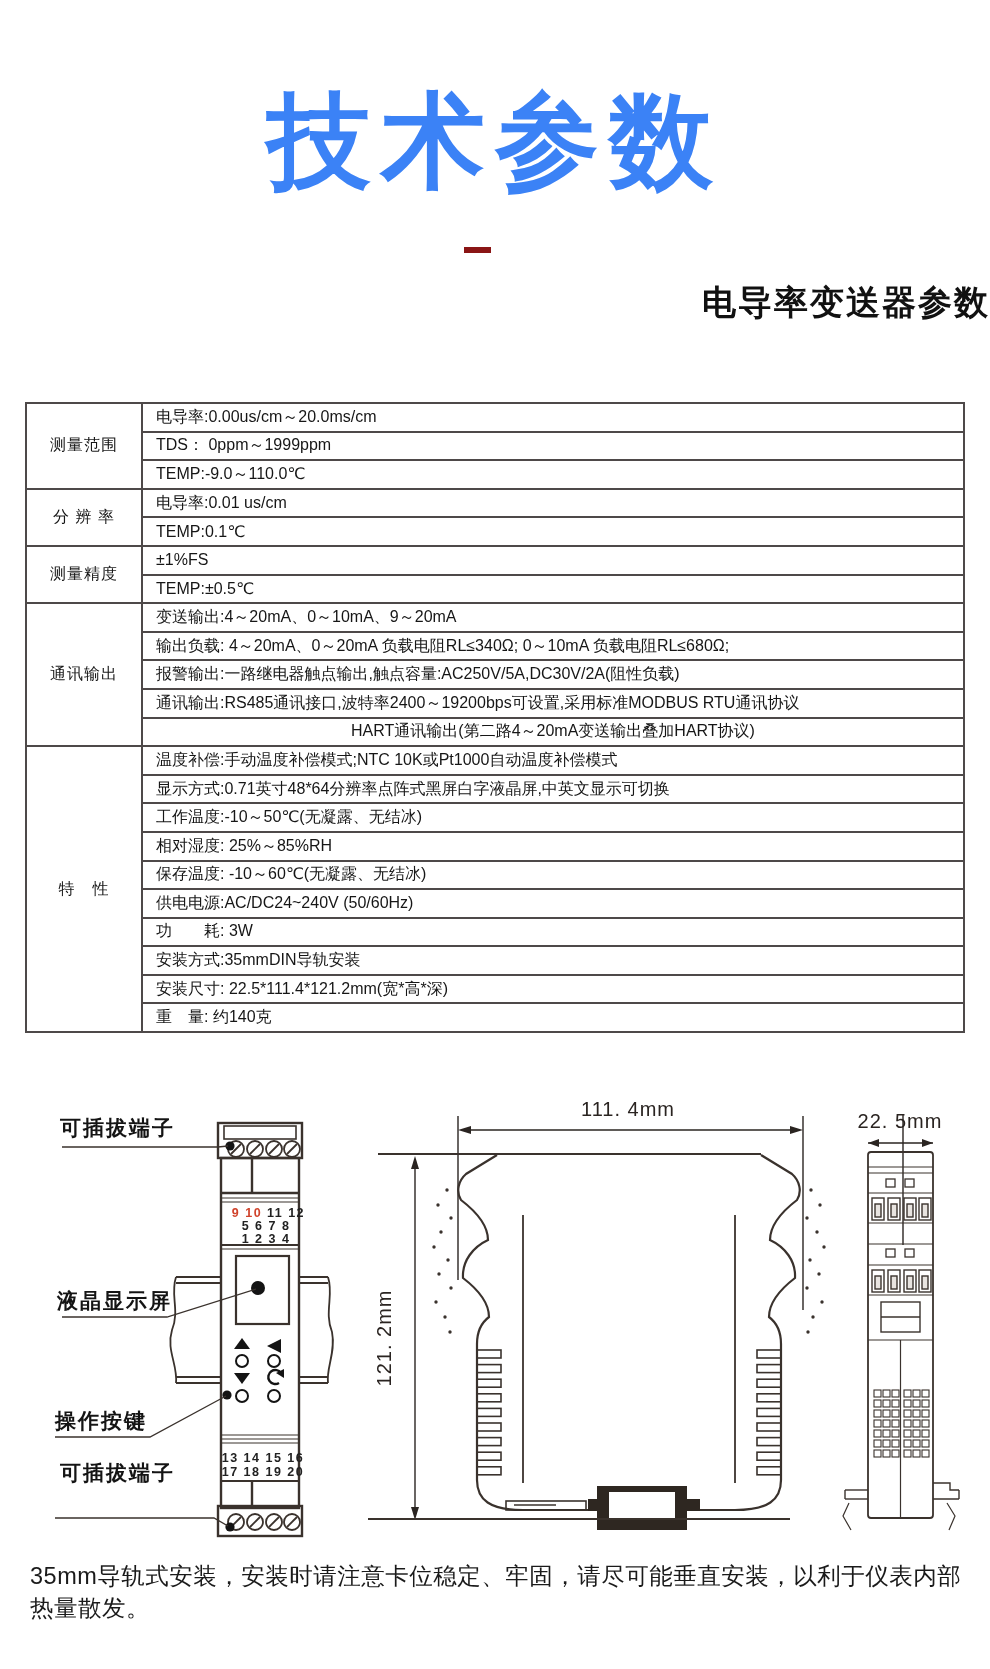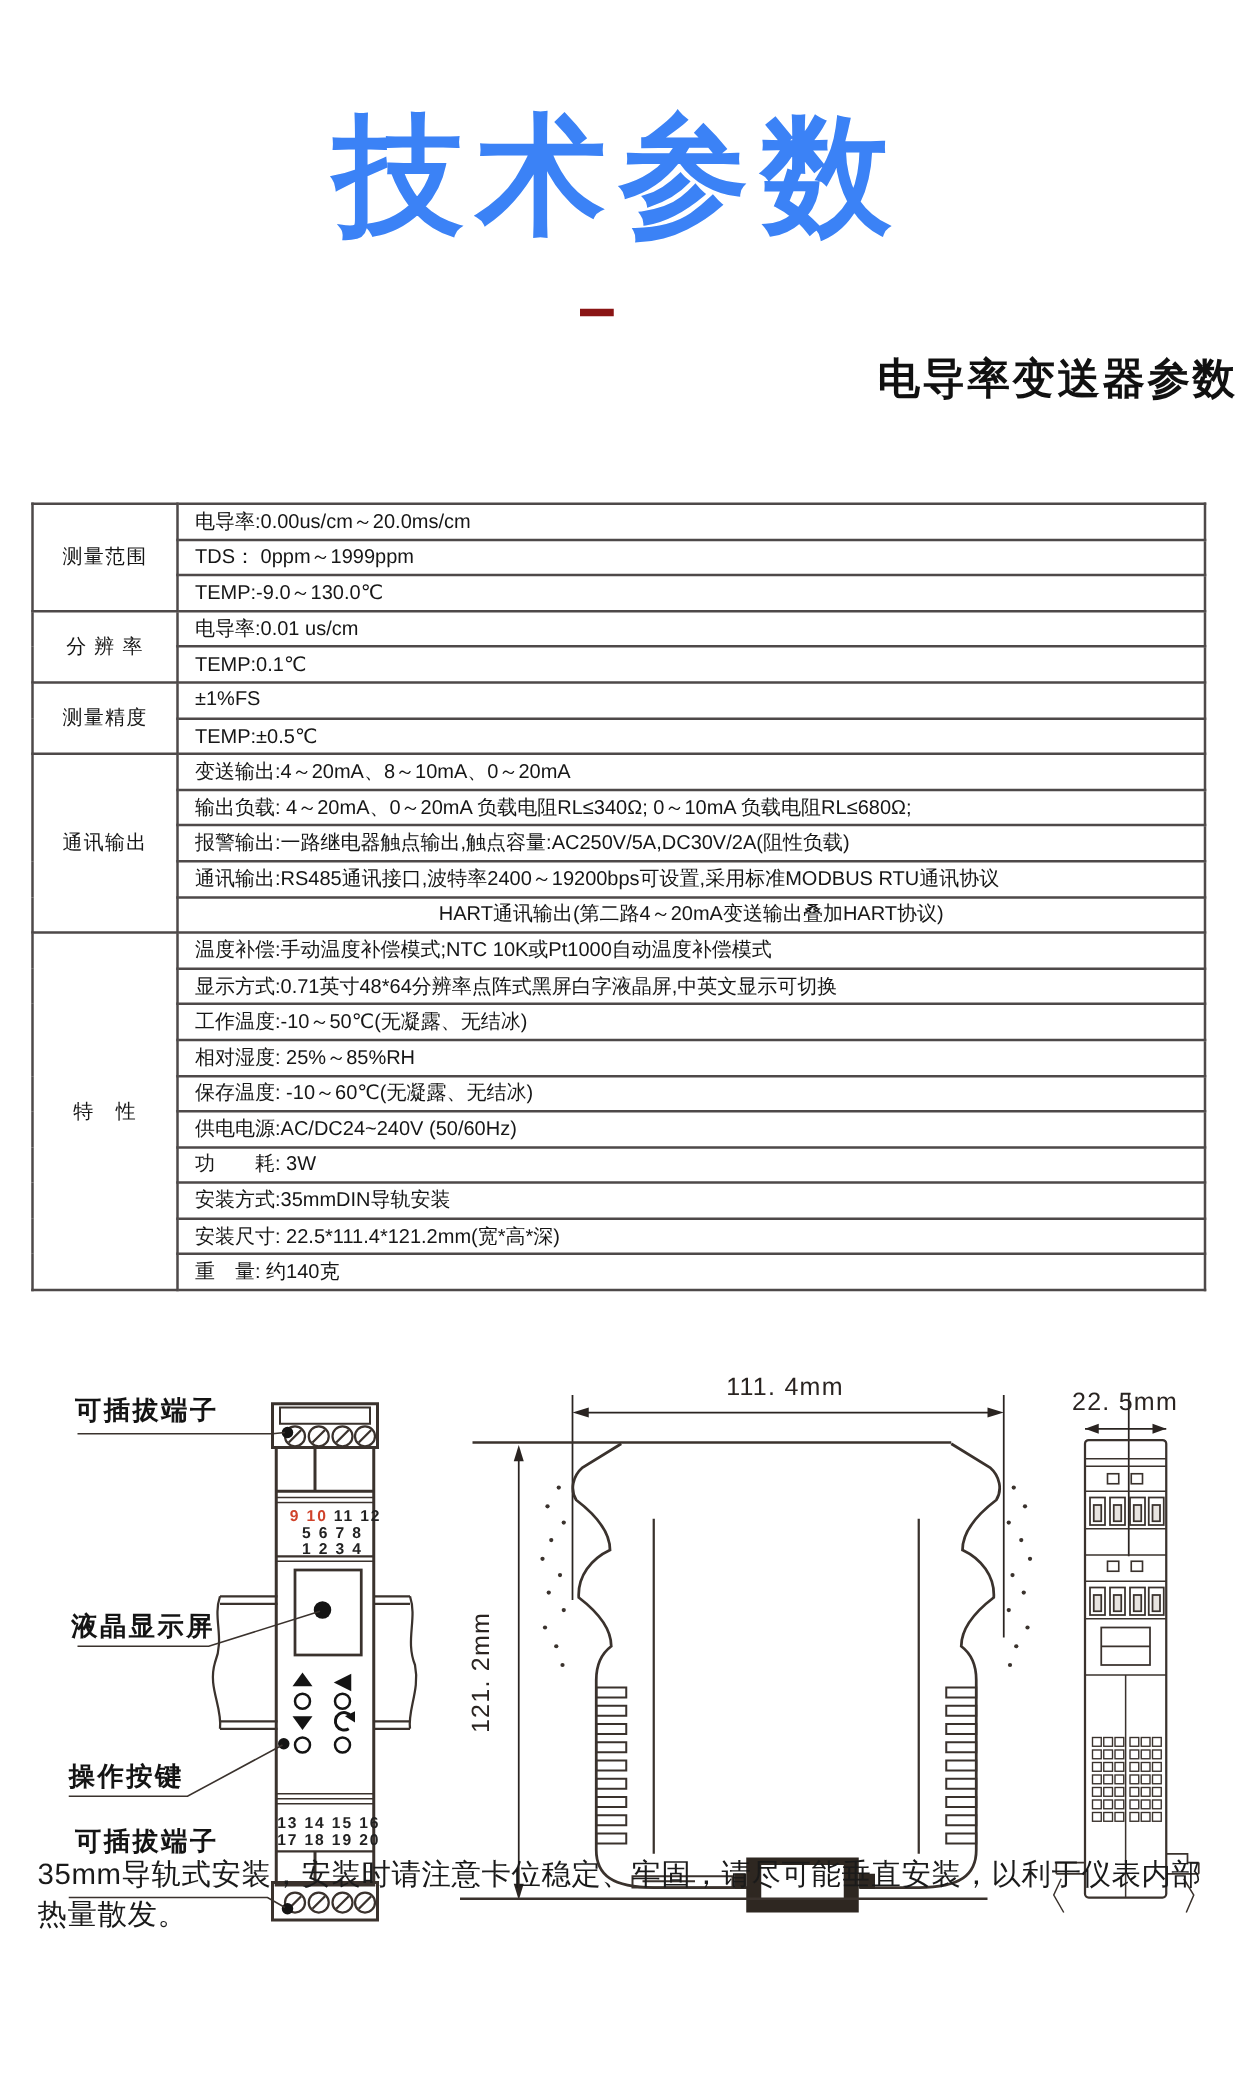--- a/index.html
+++ b/index.html
@@ -28,63 +28,63 @@
   table.spec td.g{
     width:114px;text-align:center;padding:0;letter-spacing:1px;border-radius:32px;
   }
   table.spec td.center{text-align:center;padding-left:4px;}
   svg.diag{position:absolute;left:0;top:1040px;}
   svg.diag text{font-family:"Liberation Sans","DejaVu Sans",sans-serif;}
   .cn-label{font-size:21px;font-weight:600;fill:#141414;letter-spacing:2px;}
   .dim-text{font-size:20px;fill:#2a2421;letter-spacing:1px;}
   .num-text{font-size:12.5px;font-weight:700;letter-spacing:1.5px;}
   .footer{
-    position:absolute;top:1483px;left:30px;width:935px;
+    position:absolute;top:1560px;left:30px;width:935px;
     font-size:23.5px;color:#1a1a1a;letter-spacing:0.5px;
   }
 </style>
 </head>
 <body>
 
 <div class="title">技术参数</div>
 <div class="dash"></div>
 <div class="subtitle">电导率变送器参数</div>
 
 <table class="spec">
   <tbody>
       <tr>
     <td class="g" rowspan="3">测量范围</td>
     <td>电导率:0.00us/cm～20.0ms/cm</td>
   </tr>
   <tr>
         <td>TDS： 0ppm～1999ppm</td>
       </tr>
   <tr>
-        <td>TEMP:-9.0～130.0℃</td>
+        <td>TEMP:-9.0～110.0℃</td>
       </tr>
 
   <tr>
     <td class="g" rowspan="2">分 辨 率</td>
     <td>电导率:0.01 us/cm</td>
   </tr>
   <tr>
         <td>TEMP:0.1℃</td>
       </tr>
 
   <tr>
     <td class="g" rowspan="2">测量精度</td>
     <td>±1%FS</td>
   </tr>
   <tr>
         <td>TEMP:±0.5℃</td>
       </tr>
 
   <tr>
     <td class="g" rowspan="5">通讯输出</td>
-    <td>变送输出:4～20mA、8～10mA、0～20mA</td>
+    <td>变送输出:4～20mA、0～10mA、9～20mA</td>
   </tr>
   <tr>
         <td>输出负载: 4～20mA、0～20mA 负载电阻RL≤340Ω; 0～10mA 负载电阻RL≤680Ω;</td>
       </tr>
   <tr>
         <td>报警输出:一路继电器触点输出,触点容量:AC250V/5A,DC30V/2A(阻性负载)</td>
       </tr>
   <tr>
         <td>通讯输出:RS485通讯接口,波特率2400～19200bps可设置,采用标准MODBUS RTU通讯协议</td>
       </tr>

